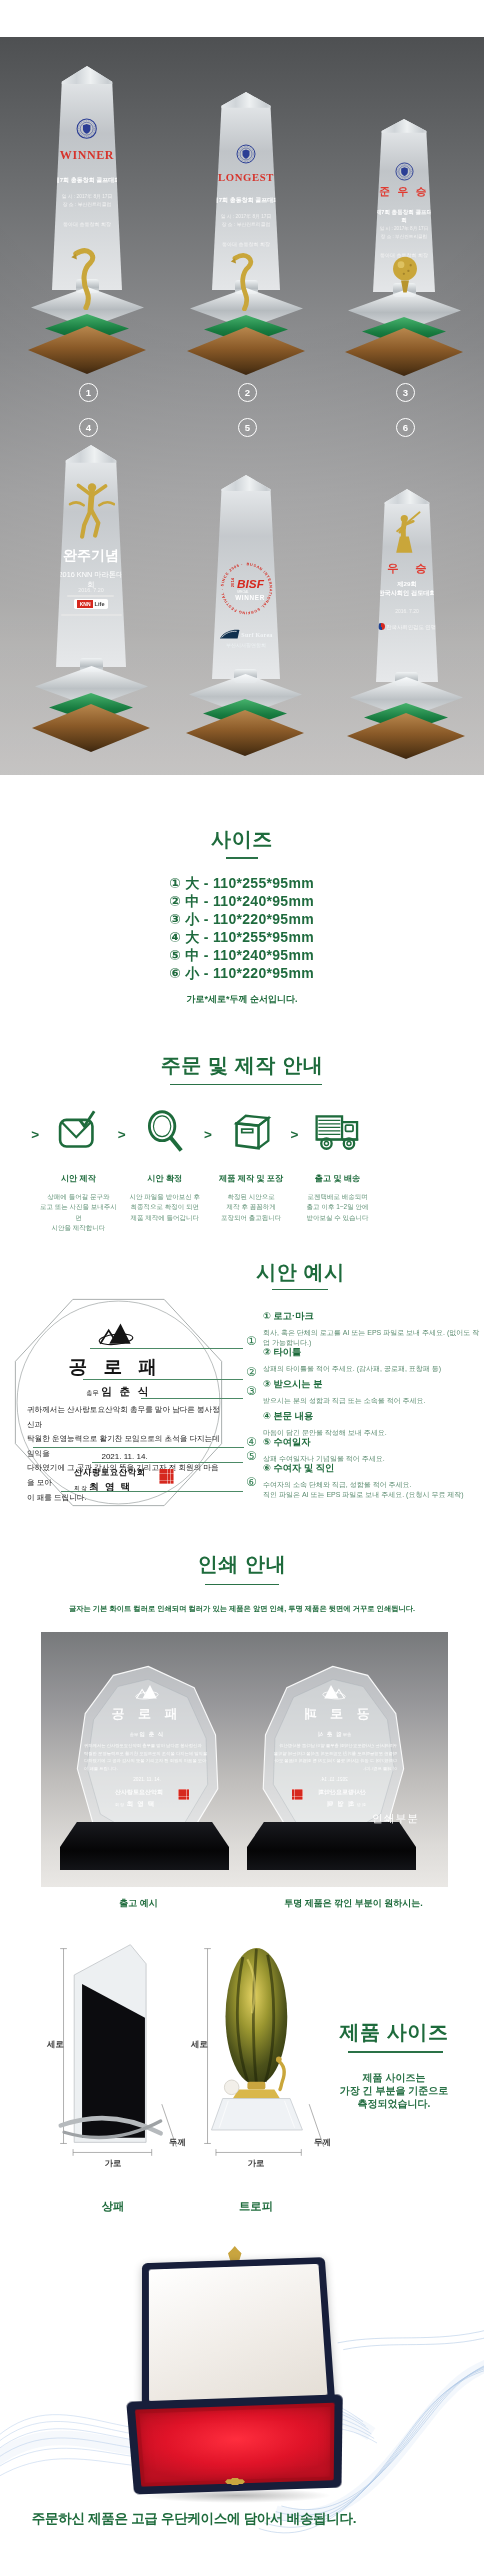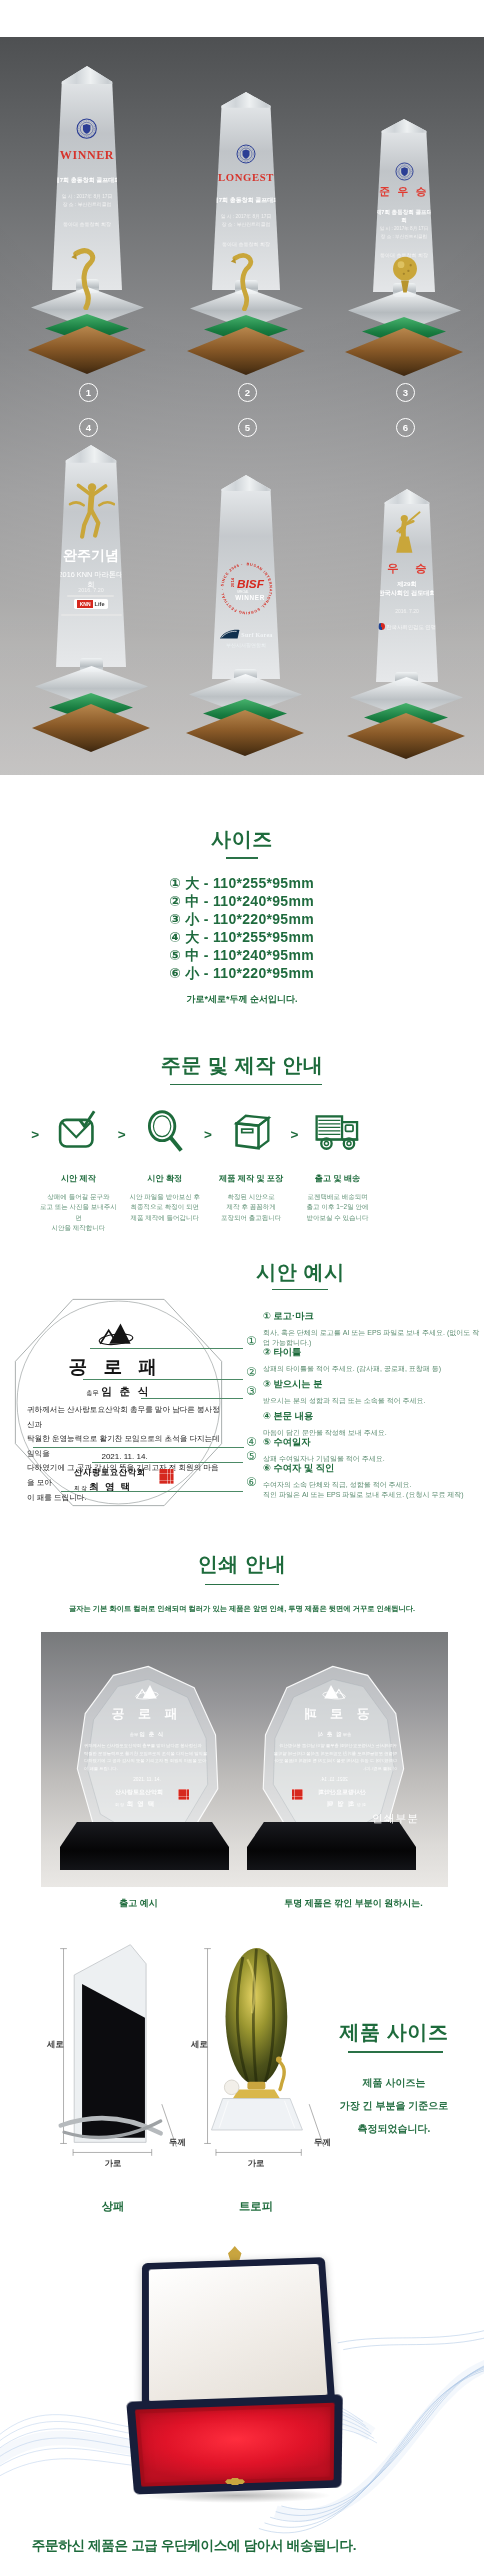--- a/index.html
+++ b/index.html
@@ -514,21 +514,21 @@
     <line x1="70" y1="286" x2="54" y2="334" stroke="rgba(255,255,255,0.8)" stroke-width="1.5"></line>
     <line x1="170" y1="286" x2="188" y2="334" stroke="rgba(255,255,255,0.8)" stroke-width="1.5"></line>
   </svg>
   <div class="abs dim-label" style="left:191px;top:2039px;">세로</div>
   <div class="abs dim-label ctr" style="left:222px;width:68px;top:2158px;">가로</div>
   <div class="abs dim-label" style="left:314px;top:2137px;">두께</div>
   <div class="abs prod-label ctr" style="left:222px;width:68px;top:2199px;">트로피</div>
 
   <div class="abs sec-title ctr" style="left:315px;width:158px;top:2019px;">제품 사이즈</div>
   <div class="abs sec-line" style="left:348px;width:95px;top:2051px;"></div>
-  <div class="abs ctr preline" style="left:315px;width:158px;top:2071px;font-size:10px;line-height:23px;color:#2a7247;font-weight:600;">제품 사이즈는
+  <div class="abs ctr preline" style="left:315px;width:158px;top:2071px;font-size:10px;line-height:13px;color:#2a7247;font-weight:600;">제품 사이즈는
 가장 긴 부분을 기준으로
 측정되었습니다.</div>
 
   <svg class="abs" style="left:0;top:2281px;" width="484" height="270" viewBox="0 0 860 480" fill="none">
     <g stroke="#7fa6d9" stroke-width="1" opacity="0.5">
       <path d="M-20 300 C120 170 240 345 420 245 C530 190 600 220 650 258"></path>
       <path d="M-20 312 C125 185 245 355 425 255 C535 200 605 228 655 264"></path>
       <path d="M-20 326 C130 205 250 368 430 268 C540 212 610 238 660 272"></path>
       <path d="M-20 342 C135 228 255 380 435 282 C545 226 615 248 665 280"></path>
       <path d="M-20 358 C140 252 260 392 440 296 C550 240 620 258 670 288"></path>
@@ -554,16 +554,16 @@
   <div class="abs" style="left:228px;top:2246px;width:13.5px;height:16px;background:#c9a53f;clip-path:polygon(50% 0,72% 22%,100% 46%,80% 100%,20% 100%,0 46%,28% 22%);"></div>
   <div class="abs" style="left:142px;top:2257px;width:188px;height:148px;background:#171e3a;border-radius:5.6px;transform:perspective(451px) rotateX(10deg) rotate(-2deg);box-shadow:0 2.3px 8px rgba(0,0,0,0.25);">
     <div style="position:absolute;inset:7.3px;background:linear-gradient(160deg,#ffffff,#f1ede8 55%,#e4ded6);border-radius:2.3px;"></div>
   </div>
   <div class="abs" style="left:141px;top:2488px;width:191px;height:14.6px;background:radial-gradient(ellipse at 50% 50%,rgba(0,0,0,0.28),rgba(0,0,0,0) 70%);"></div>
   <div class="abs" style="left:130px;top:2398px;width:212px;height:95px;background:#171e3a;border-radius:5.6px;transform:perspective(451px) rotateX(-12deg) rotate(-2deg);">
     <div style="position:absolute;inset:8.4px;background:radial-gradient(60% 55% at 50% 42%,#ff2e3e,#e01328 60%,#bf1022);border-radius:2.3px;box-shadow:inset 0 0 0 4px rgba(150,10,22,0.45), inset 0 0 12.4px rgba(110,0,12,0.55);"></div>
   </div>
   <div class="abs" style="left:225px;top:2478px;width:20px;height:7.3px;background:#c9a53f;border-radius:1.7px;clip-path:polygon(0 50%,12% 18%,30% 18%,36% 0,64% 0,70% 18%,88% 18%,100% 50%,88% 82%,70% 82%,64% 100%,36% 100%,30% 82%,12% 82%);"></div>
 
-  <div class="abs ctr green" style="left:0;width:388px;top:2510px;font-size:13.5px;font-weight:bold;letter-spacing:-0.3px;margin-top:27px;">주문하신 제품은 고급 우단케이스에 담아서 배송됩니다.</div>
+  <div class="abs ctr green" style="left:0;width:388px;top:2510px;font-size:13.5px;font-weight:bold;letter-spacing:-0.3px;">주문하신 제품은 고급 우단케이스에 담아서 배송됩니다.</div>
 
 </div>
 
 
 </body></html>

